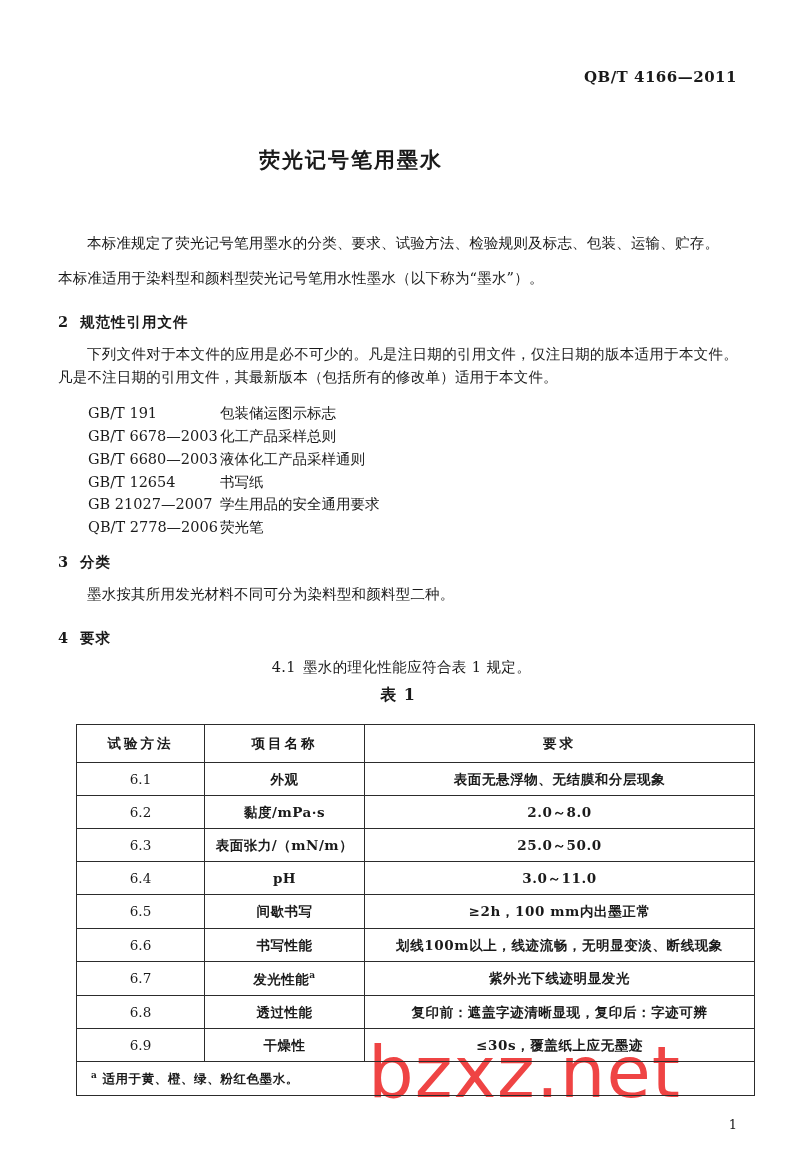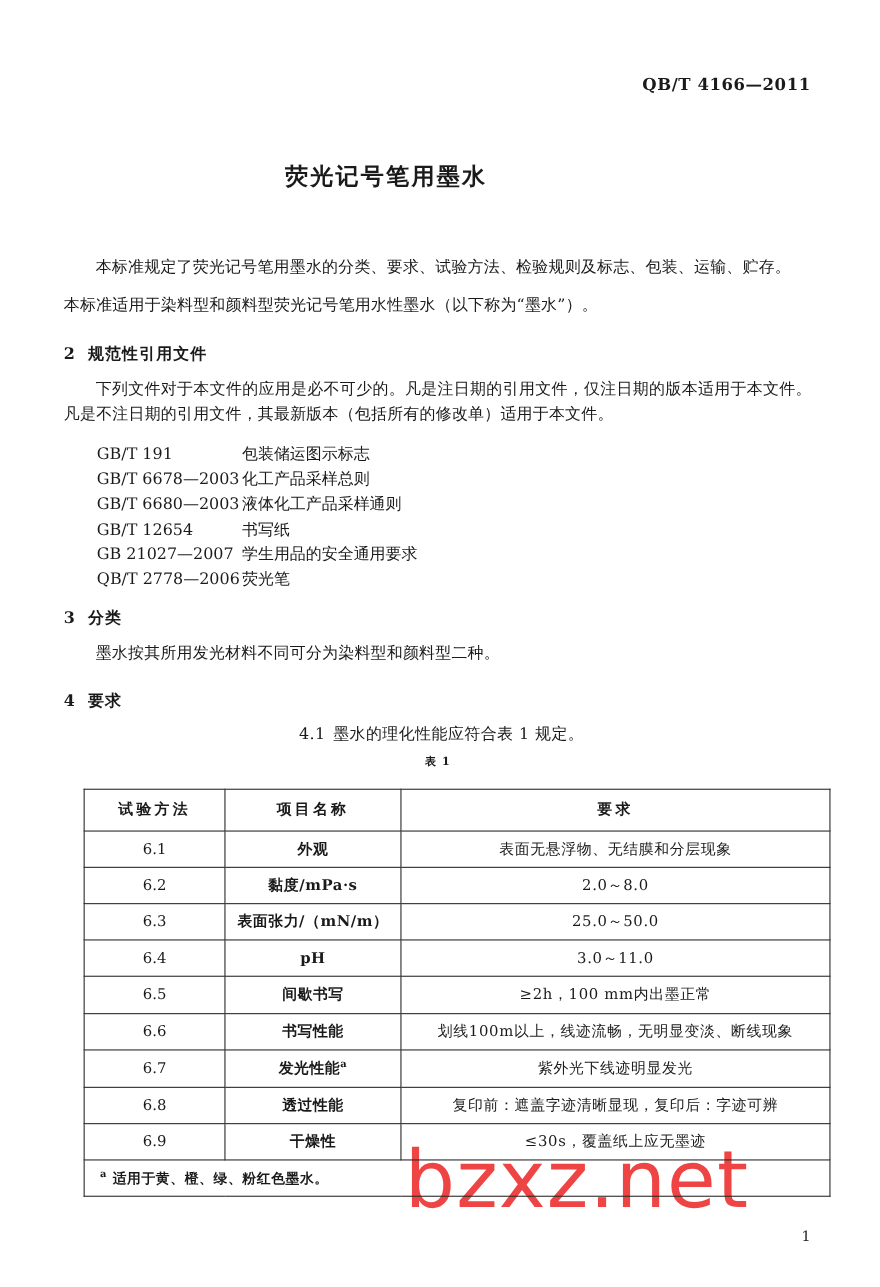--- a/index.html
+++ b/index.html
@@ -117,21 +117,21 @@
   .ref-code {
     display: inline-block;
     min-width: 132px;
   }
 
   .gap-s { height: 10px; }
 
   
   .table-caption {
     text-align: center;
-    font-size: 10px;
+    font-size: 16px;
     font-weight: bold;
     margin: 4px 0 8px 0;
     letter-spacing: 1px;
   }
 
   table.spec {
     border-collapse: collapse;
     width: 678px;
     margin: 18px;
     table-layout: fixed;
@@ -153,21 +153,21 @@
   }
   table.spec tbody td.method {
     font-family: "DejaVu Serif", "Liberation Serif", serif;
     letter-spacing: 0;
   }
   table.spec tbody td.item {
     font-weight: bold;
     letter-spacing: 0.5px;
   }
   table.spec tbody td.req {
-    font-weight: normal;
+    font-weight: bold;
     letter-spacing: 0.6px;
   }
   table.spec td.footnote {
     text-align: left;
     padding: 7px 4px 7px 14px;
     font-size: 12.5px;
     font-weight: bold;
     letter-spacing: 0.6px;
   }
   sup { font-size: 9px; vertical-align: super; }

